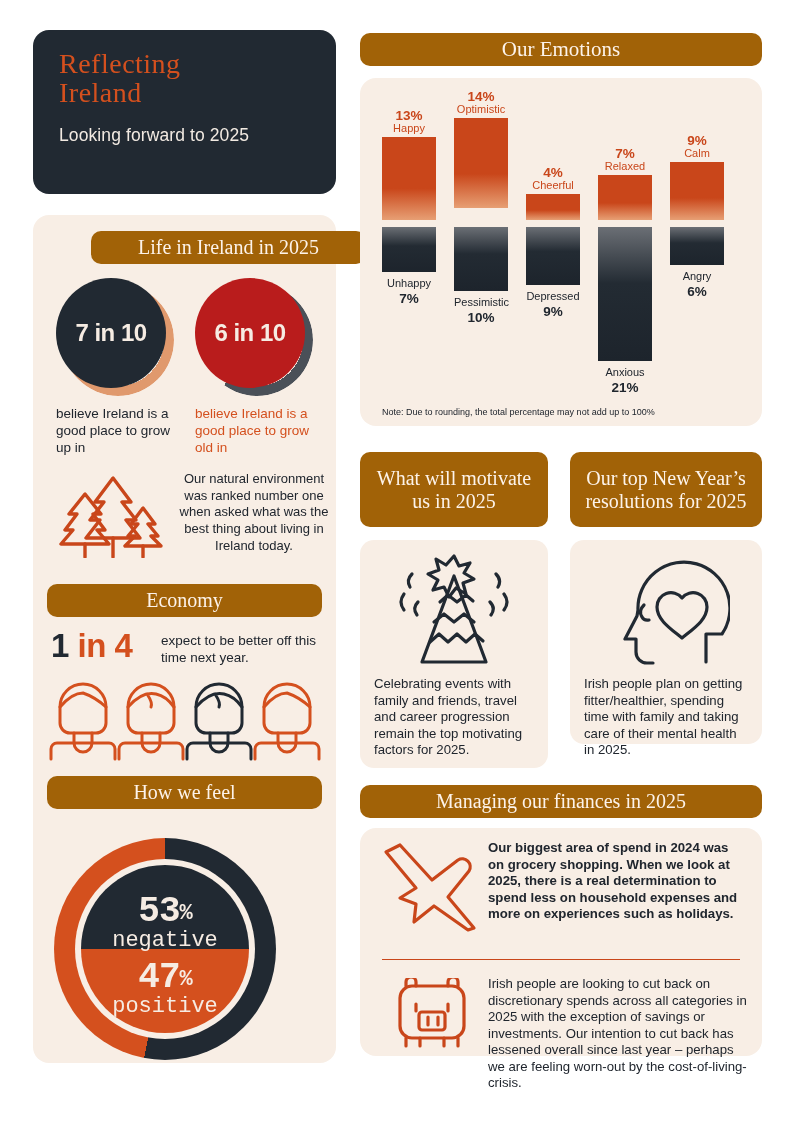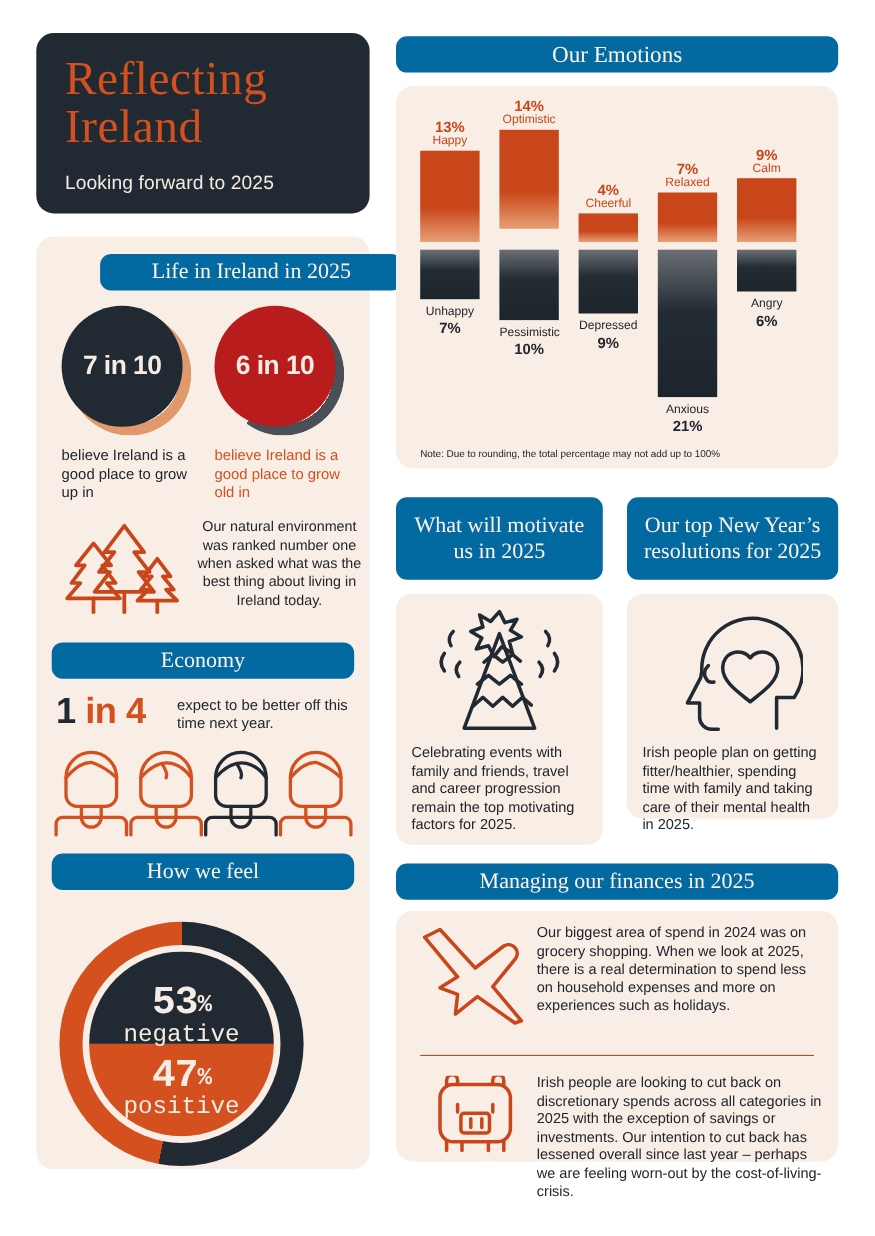--- a/index.html
+++ b/index.html
@@ -7,34 +7,34 @@
     width: 795px; height: 1124px;
     background: #ffffff;
     font-family: "Liberation Sans", sans-serif;
     overflow: hidden;
   }
   .page { position: relative; width: 795px; height: 1124px; background: #ffffff; }
 
   
   .card-cream { background: #f8eee5; border-radius: 16px; }
   .banner {
-    background: #0369a1; color: #fdf3ea; border-radius: 10px;
+    background: #a16207; color: #fdf3ea; border-radius: 10px;
     font-family: "Liberation Serif", serif;
     display: flex; align-items: center; justify-content: center;
     text-align: center; line-height: 1.12;
   }
 
   
   #hero {
     position: absolute; left: 33px; top: 30px; width: 303px; height: 164px;
     background: #212932; border-radius: 16px; padding: 20px 26px 0 26px;
   }
   #hero .h-title {
     font-family: "Liberation Serif", serif; color: #d4501e;
-    font-size: 43px; line-height: 1.03; letter-spacing: .5px;
+    font-size: 28px; line-height: 1.03; letter-spacing: .5px;
   }
   #hero .h-sub { color: #f2eae2; font-size: 17.5px; margin-top: 17px; letter-spacing:.1px;}
 
   
   #leftcol {
     position: absolute; left: 33px; top: 215px; width: 303px; height: 848px;
   }
 
   .sec-banner-l { position: absolute; left: 14px; width: 275px; height: 33px; font-size: 20px; }
 
@@ -307,21 +307,21 @@
   </div>
 
   <div id="fin-banner" class="banner">Managing our finances in 2025</div>
 
   <div id="fin-card" class="card-cream">
     <svg style="position:absolute; left:22px; top:12px;" width="98" height="92" viewBox="0 0 98 92">
       <g fill="none" stroke="#c9461a" stroke-width="3.2" stroke-linejoin="round" stroke-linecap="round">
         <path d="M4 12 L18 5 L50 40 L76 20 a8 8 0 0 1 11 11 L66 57 L92 88 L86 90 L52 66 L32 82 L34 64 L18 58 L34 48 Z"></path>
       </g>
     </svg>
-    <div class="fin-txt" style="left:128px; top:12px; width:256px;">Our biggest area of spend in 2024 was on grocery shopping. When we look at 2025, there is a real determination to spend less on household expenses and more on experiences such as holidays.</div>
+    <div class="fin-txt" style="left:128px; top:12px; width:256px;font-weight:bold;">Our biggest area of spend in 2024 was on grocery shopping. When we look at 2025, there is a real determination to spend less on household expenses and more on experiences such as holidays.</div>
 
     <div id="fin-div"></div>
 
     <svg style="position:absolute; left:26px; top:150px;" width="92" height="72" viewBox="0 0 92 72">
       <g fill="none" stroke="#c9461a" stroke-width="3.2" stroke-linejoin="round" stroke-linecap="round">
         <path d="M14 20 a12 12 0 0 1 12 -12 h40 a12 12 0 0 1 12 12 v28 a12 12 0 0 1 -12 12 h-40 a12 12 0 0 1 -12 -12 z"></path>
         <path d="M20 8 v-4 a5 5 0 0 1 10 0 v4"></path>
         <path d="M62 8 v-4 a5 5 0 0 1 10 0 v4"></path>
         <path d="M20 60 v8 M34 60 v8 M58 60 v8 M72 60 v8"></path>
         <path d="M30 26 v7 M62 26 v7"></path>

